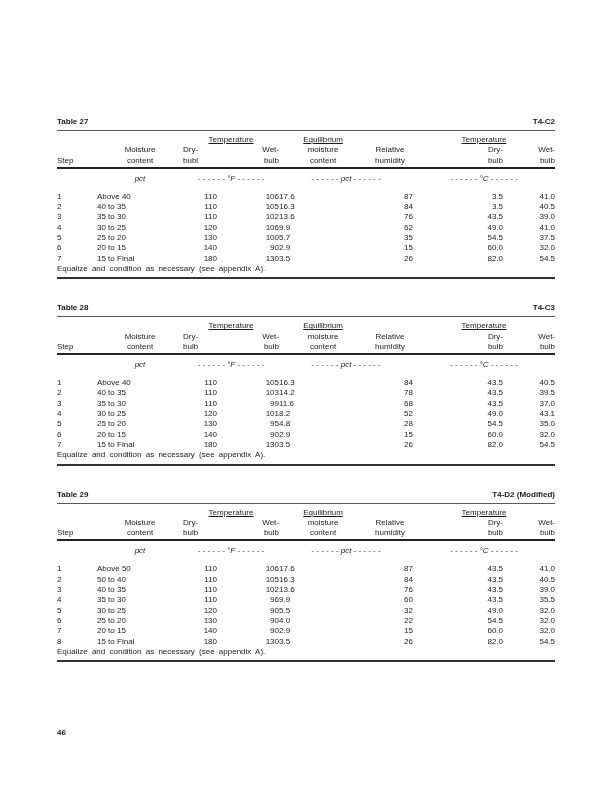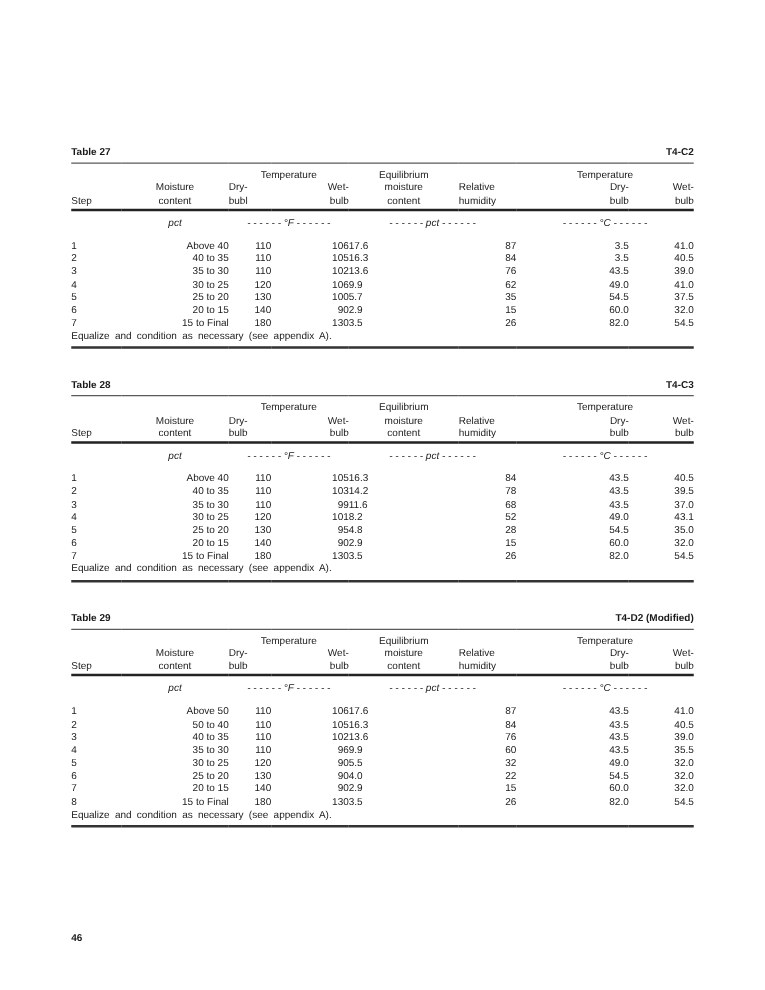--- a/index.html
+++ b/index.html
@@ -21,51 +21,51 @@
   table.sched{
     border-collapse:collapse;table-layout:fixed;width:498px;
     border-top:1.5px solid #5a5a5a;
     border-bottom:2px solid #333;
   }
   table.sched th, table.sched td{
     font-size:8px;line-height:10.3px;padding:0;margin:0;
     white-space:nowrap;overflow:visible;font-weight:normal;
   }
   thead th{font-weight:bold;line-height:10px;vertical-align:bottom;}
-  tr.hr1 th{padding-top:4px;}
+  tr.hr1 th{padding-top:4px;text-decoration:underline;}
   tr.hr3 th{border-bottom:2.5px solid #222;padding-bottom:1px;}
   
   .c0{text-align:left;}
-  .c1{text-align:right;}
+  .c1{text-align:left;}
   .c2{text-align:right;padding-right:4px;}
   .c3{text-align:right;padding-right:2px;}
   .c4{text-align:left;padding-right:2px;}
   .c5{text-align:right;padding-right:2px;}
   .c6{text-align:right;padding-right:2px;}
   .c7{text-align:right;padding-right:1px;}
   
   .hc1{text-align:center;}
   .hc2{text-align:left;padding-left:10px;}
   .hc3{text-align:right;padding-right:2px;}
   .hc4{text-align:center;padding-left:40px;}
-  .hc5{text-align:left;padding-left:20px;}
+  .hc5{text-align:center;padding-left:20px;}
   .hc6{text-align:right;padding-right:8px;}
   .hc7{text-align:right;padding-right:1px;}
   .grp-f{text-align:center;}
   .grp-c{text-align:center;padding-left:56px;}
   
   tr.units td{font-style:italic;line-height:9px;padding-top:5px;padding-bottom:7px;margin-top:40px;}
   .u-mc{text-align:center;padding-right:38px;}
   .u-f{text-align:center;}
   .u-p{text-align:center;padding-left:36px;}
   .u-c{text-align:center;padding-left:58px;}
   tr.first td{padding-top:2px;}
   tr.foot td{text-align:left;word-spacing:2px;padding-bottom:3px;}
   .page-number{
-    position:absolute;left:57px;top:746px;
+    position:absolute;left:57px;top:728px;
     font-size:8px;font-weight:bold;
   }
 </style>
 </head>
 <body>
 
 <div class="page">
 
   <section class="sched-section">
     <div class="label-row">

